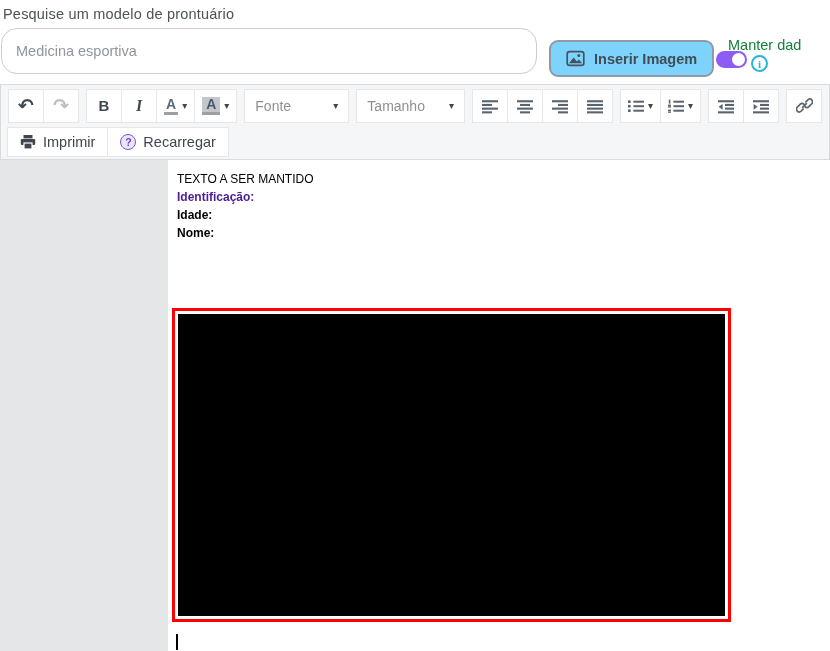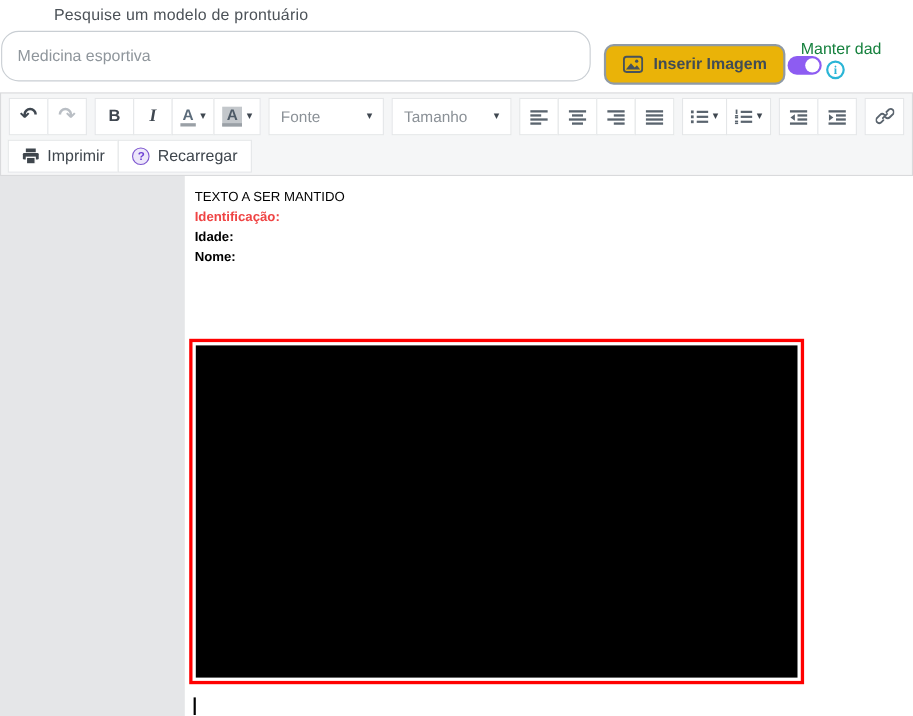--- a/index.html
+++ b/index.html
@@ -2,27 +2,27 @@
 <html><head>
 <meta charset="utf-8">
 <style>
   * { box-sizing: border-box; margin: 0; padding: 0; }
   html, body { width: 830px; height: 651px; overflow: hidden; background: #fff;
     font-family: "Liberation Sans", sans-serif; }
   body { position: relative; }
 
   
   .search-label { position: absolute; left: 3px; top: 6px; font-size: 14.5px;
-    color: #4c5258; letter-spacing: .2px; margin-left: 46px; }
+    color: #4c5258; letter-spacing: .2px; }
   .search-input { position: absolute; left: 1px; top: 28px; width: 536px; height: 46px;
     border: 1px solid #c9ced3; border-radius: 16px; padding: 0 14px; font-size: 14.5px;
     color: #8f969c; outline: none; background: #fff;
     font-family: "Liberation Sans", sans-serif; }
   .insert-btn { position: absolute; left: 549px; top: 40px; height: 37px;
-    display: flex; align-items: center; gap: 9px; padding: 0 15px; background: #eab308;
+    display: flex; align-items: center; gap: 9px; padding: 0 15px; background: #7dd3fc;
     border: 2px solid #8f9aa5; border-radius: 9px; font-size: 14.5px; font-weight: bold;
     color: #414c55; cursor: pointer; font-family: "Liberation Sans", sans-serif; }
   .toggle { position: absolute; left: 716px; top: 51px; width: 31px; height: 17px;
     border-radius: 9px; background: #8d5cf2; cursor: pointer; }
   .toggle .knob { position: absolute; right: 2px; top: 2px; width: 13px; height: 13px;
     border-radius: 50%; background: #fff; }
   .keep-label { position: absolute; left: 728px; top: 37px; font-size: 14.5px;
     color: #15803d; white-space: nowrap; }
   .info-icon { position: absolute; left: 751px; top: 55px; width: 17px; height: 17px;
     border: 2px solid #2ab5d6; border-radius: 50%; color: #2ab5d6;
@@ -63,21 +63,21 @@
 
   
   .content { position: absolute; left: 0; top: 160px; width: 830px; height: 491px;
     background: #fff; cursor: text; }
   .margin-strip { position: absolute; left: 0; top: 0; width: 168px; height: 491px;
     background: #e5e6e8; }
   .page { position: absolute; left: 168px; top: 0; width: 662px; height: 491px; }
   .text-block { position: absolute; left: 9px; top: 10px; font-size: 12px;
     line-height: 18px; color: #000; font-family: "Liberation Sans", sans-serif; }
   .line.bold { font-weight: bold; }
-  .line.red-bold { font-weight: bold; color: #ef4444; }
+  .line.red-bold { font-weight: bold; color: #4c1d95; }
   .sel-image { position: absolute; left: 4px; top: 148px; width: 559px; height: 314px;
     border: 3px solid #ff0000; padding: 3px; background: #fff; cursor: pointer; }
   .sel-image .black-fill { width: 100%; height: 100%; background: #000; }
   .text-caret { position: absolute; left: 8px; top: 474px; width: 2px; height: 16px;
     background: #000; }
 </style>
 </head>
 <body>
 
 <div class="search-label">Pesquise um modelo de prontuário</div>

